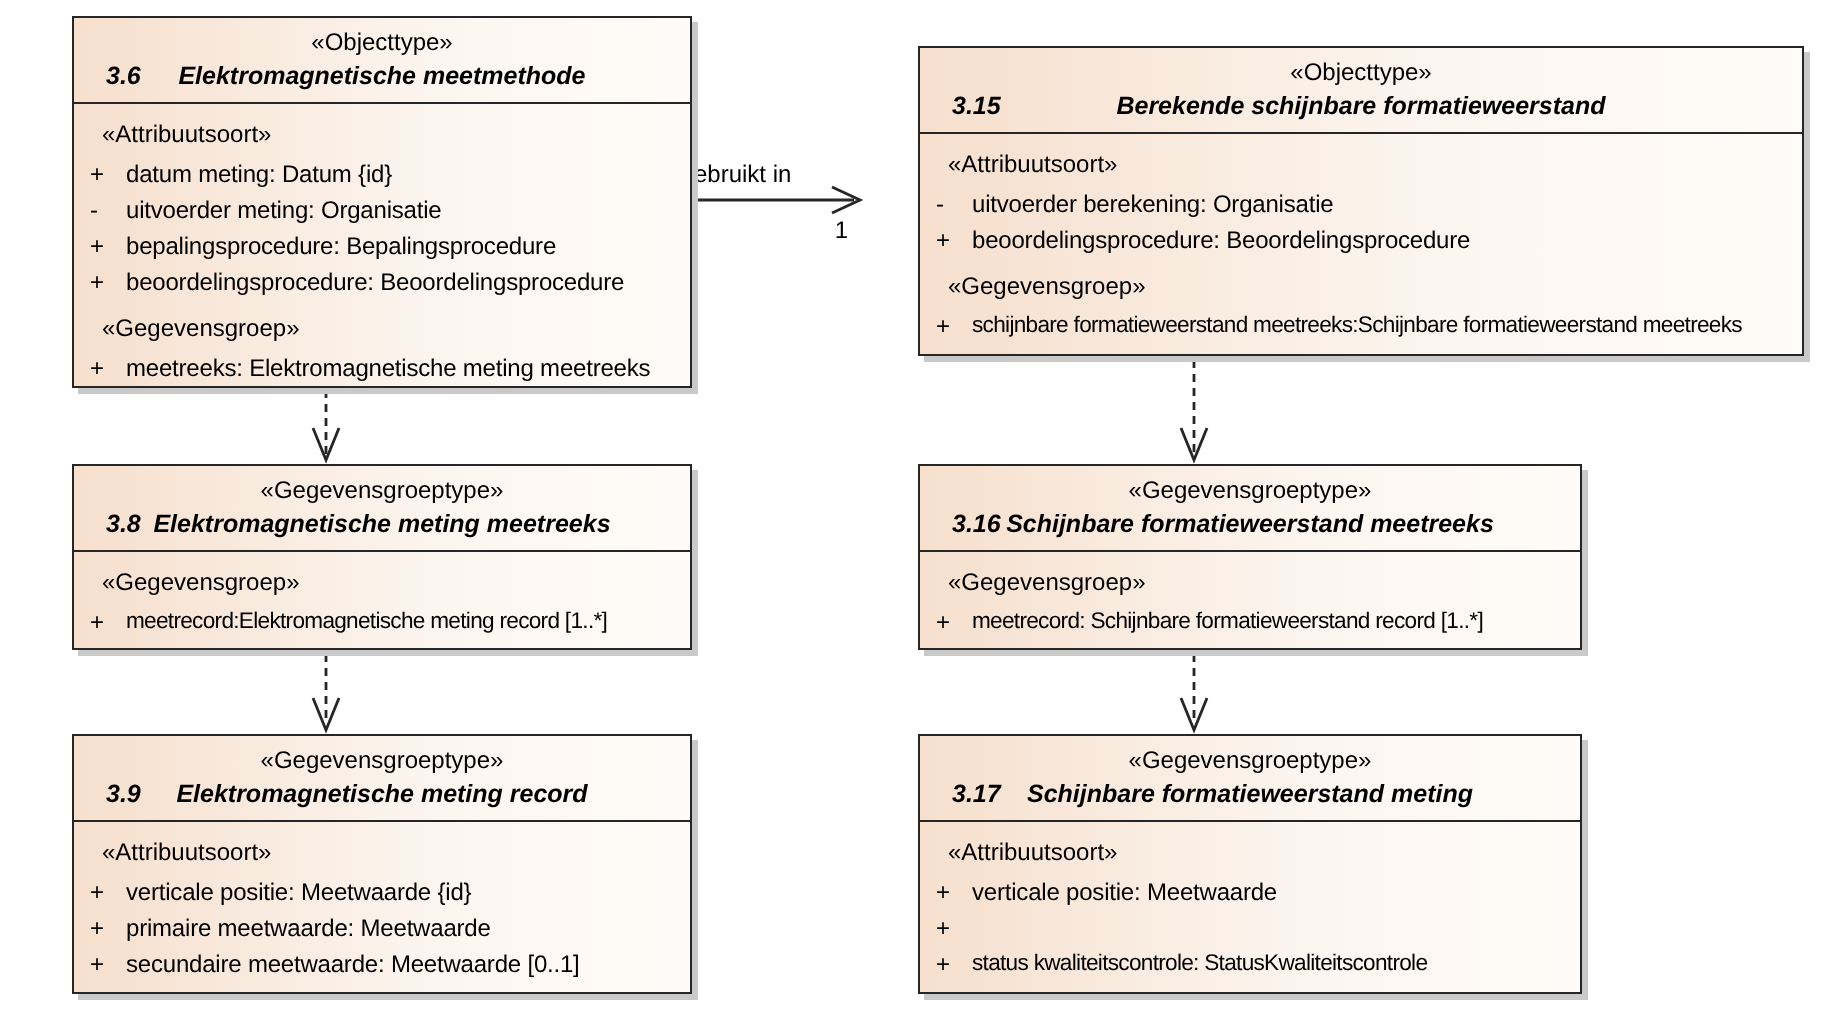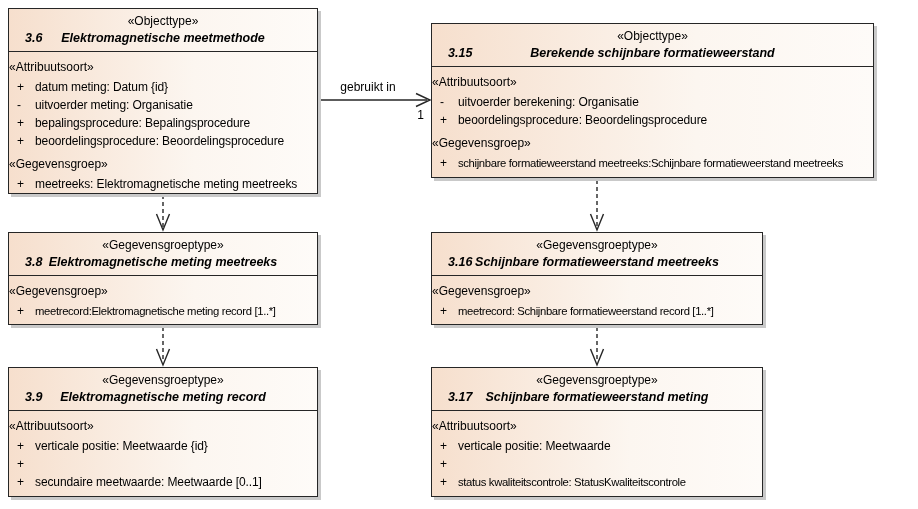--- a/index.html
+++ b/index.html
@@ -11,20 +11,21 @@
     font-family: "Liberation Sans", sans-serif;
     color: #000000;
     overflow: hidden;
   }
   .uml-box {
     position: absolute;
     background: linear-gradient(to right, #f6dfcd 0%, #fcf6f0 60%, #fefbf8 100%);
     border: 1.5px solid #262626;
     box-shadow: 3px 3px 0 #c9c9c9;
     box-sizing: border-box;
+    margin-left: 28px;
   }
   .box-header {
     border-bottom: 1.5px solid #262626;
     padding: 5px 4px 4px 4px;
     position: relative;
   }
   .stereo {
     text-align: center;
     font-size: 12px;
     line-height: 14px;
@@ -40,21 +41,21 @@
   }
   .num {
     position: absolute;
     left: 12px;
     top: 0;
     font-weight: bold;
     font-size: 12.5px;
   }
   .box-body { padding: 7px 2px 4px 0; font-size: 12px; }
   .section + .section { margin-top: 6px; }
-  .section-heading { line-height: 17px; margin-bottom: 2px; }
+  .section-heading { padding-left: 14px; line-height: 17px; margin-bottom: 2px; }
   .attr-row { display: flex; line-height: 18px; }
   .vis { flex: none; width: 26px; padding-left: 8px; box-sizing: border-box; }
   .txt { white-space: nowrap; letter-spacing: -0.1px; text-align: right; }
   .txt.tight { font-size: 11.3px; letter-spacing: -0.35px; }
 
   
   .pos-1 { left: 8px;   top: 8px;   width: 310px; height: 186px; }
   .pos-2 { left: 431px; top: 23px;  width: 443px; height: 155px; }
   .pos-3 { left: 8px;   top: 232px; width: 310px; height: 93px;  }
   .pos-4 { left: 431px; top: 232px; width: 332px; height: 93px;  }
@@ -227,20 +228,21 @@
     </div>
     <div class="box-body">
       <div class="section">
         <div class="section-heading">«Attribuutsoort»</div>
         <div class="attr-row">
           <span class="vis">+</span>
           <span class="txt">verticale positie: Meetwaarde {id}</span>
         </div>
         <div class="attr-row">
           <span class="vis">+</span>
+          <span class="txt">primaire meetwaarde: Meetwaarde</span>
         </div>
         <div class="attr-row">
           <span class="vis">+</span>
           <span class="txt">secundaire meetwaarde: Meetwaarde [0..1]</span>
         </div>
       </div>
     </div>
   </div>
 
   <div class="uml-box pos-6">

